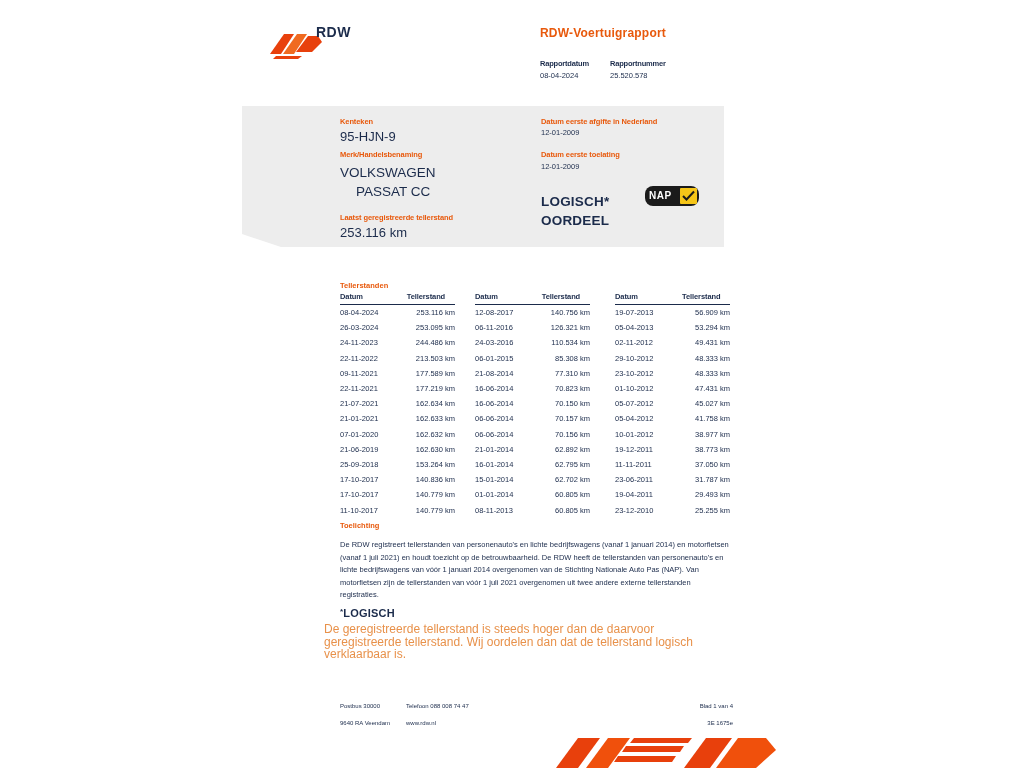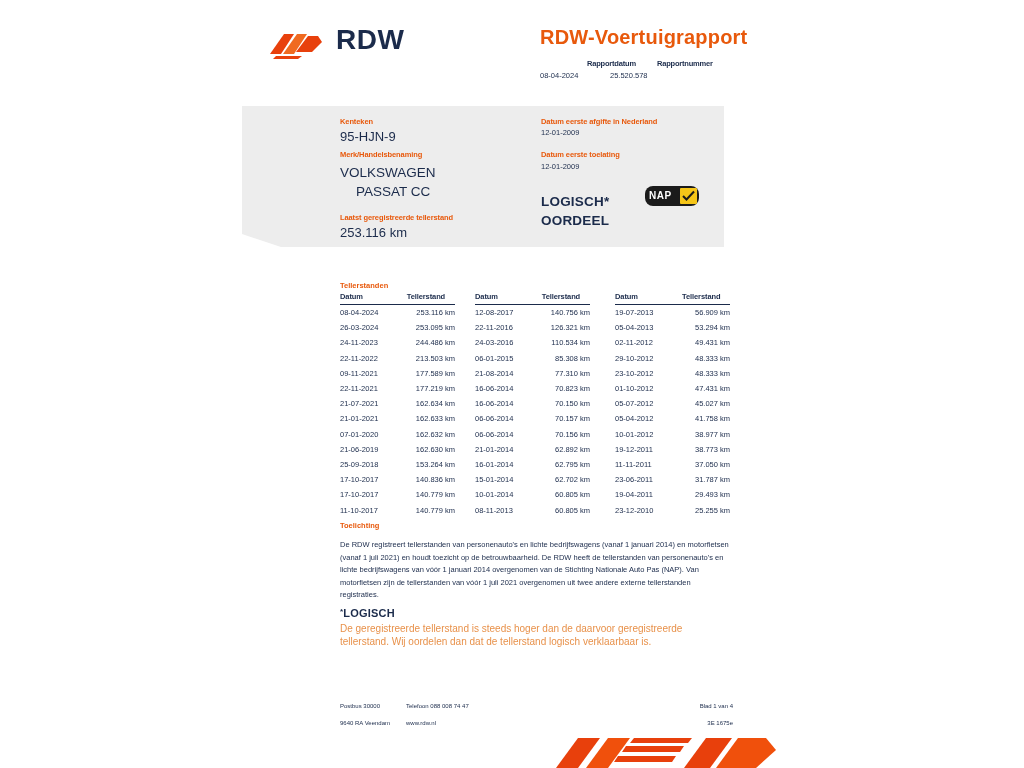--- a/index.html
+++ b/index.html
@@ -25,48 +25,47 @@
   
   .logo-mark {
     position: absolute;
     left: 268px;
     top: 28px;
     width: 56px;
     height: 32px;
   }
   .logo-text {
     position: absolute;
-    left: 336px;
+    left: 316px;
     top: 24px;
-    font-size: 28px;
+    font-size: 14px;
     font-weight: bold;
     letter-spacing: 0.5px;
     color: #1b2b4b;
   }
   .report-title {
     position: absolute;
     left: 540px;
     top: 26px;
-    font-size: 20px;
+    font-size: 12px;
     font-weight: bold;
     color: #e8590c;
     letter-spacing: 0.2px;
   }
   .meta {
     position: absolute;
     top: 59px;
     font-size: 7.5px;
     color: #1b2b4b;
   }
   .meta .lbl {
     font-weight: bold;
     letter-spacing: -0.2px;
     display: block;
     margin-bottom: 3px;
-    margin-left: 47px;
   }
   .meta .val {
     display: block;
     font-size: 7.5px;
   }
   .meta-date { left: 540px; }
   .meta-num { left: 610px; }
 
   
   .panel {
@@ -210,24 +209,24 @@
     font-weight: bold;
     color: #1b2b4b;
     letter-spacing: 0.2px;
   }
   .logisch-head .star {
     font-size: 8px;
     vertical-align: top;
   }
   .logisch-body {
     position: absolute;
-    left: 340px;
+    left: 324px;
     top: 623px;
     width: 392px;
-    font-size: 10px;
+    font-size: 12px;
     line-height: 12.6px;
     color: #e8914a;
   }
 
   
   .footer {
     position: absolute;
     left: 340px;
     top: 703px;
     width: 392px;
@@ -388,21 +387,21 @@
             <th>Datum</th>
             <th class="num">Tellerstand</th>
           </tr>
         </thead>
         <tbody>
             <tr>
               <td>12-08-2017</td>
               <td class="num">140.756 km</td>
             </tr>
             <tr>
-              <td>22-11-2016</td>
+              <td>06-11-2016</td>
               <td class="num">126.321 km</td>
             </tr>
             <tr>
               <td>24-03-2016</td>
               <td class="num">110.534 km</td>
             </tr>
             <tr>
               <td>06-01-2015</td>
               <td class="num">85.308 km</td>
             </tr>
@@ -432,21 +431,21 @@
             </tr>
             <tr>
               <td>16-01-2014</td>
               <td class="num">62.795 km</td>
             </tr>
             <tr>
               <td>15-01-2014</td>
               <td class="num">62.702 km</td>
             </tr>
             <tr>
-              <td>10-01-2014</td>
+              <td>01-01-2014</td>
               <td class="num">60.805 km</td>
             </tr>
             <tr>
               <td>08-11-2013</td>
               <td class="num">60.805 km</td>
             </tr>
           </tbody>
       </table>
     </div>
     <div class="col c2">

